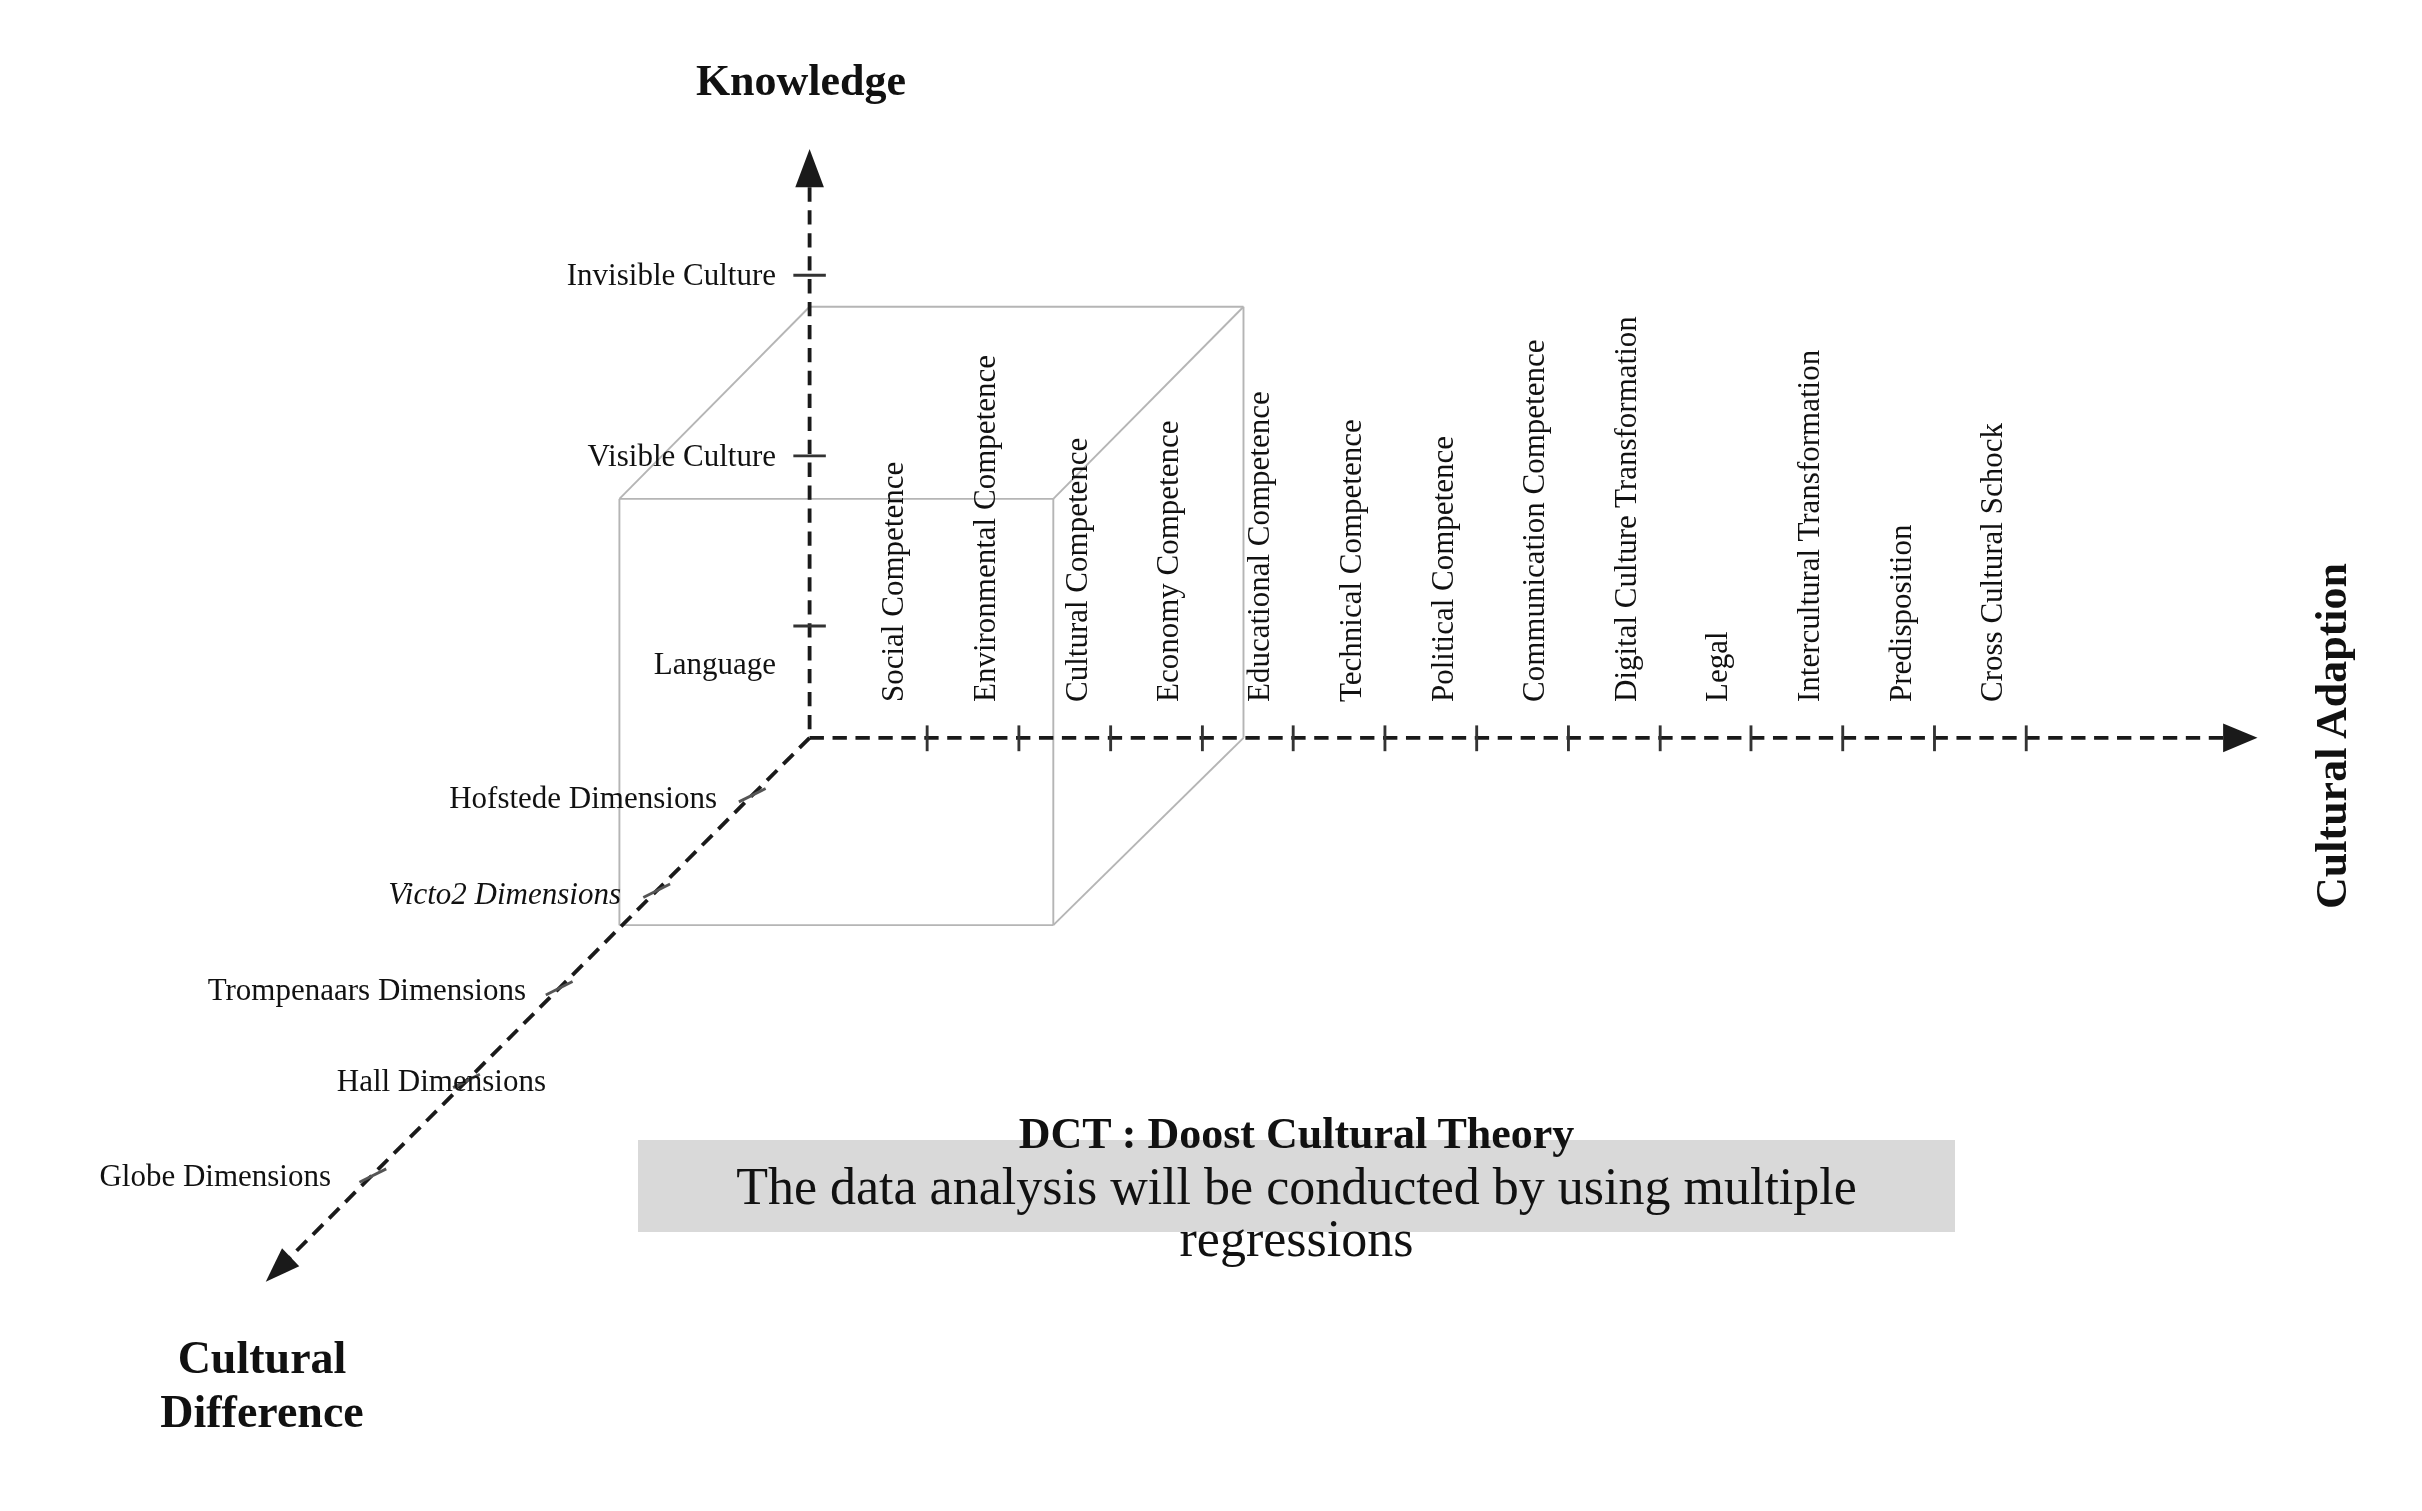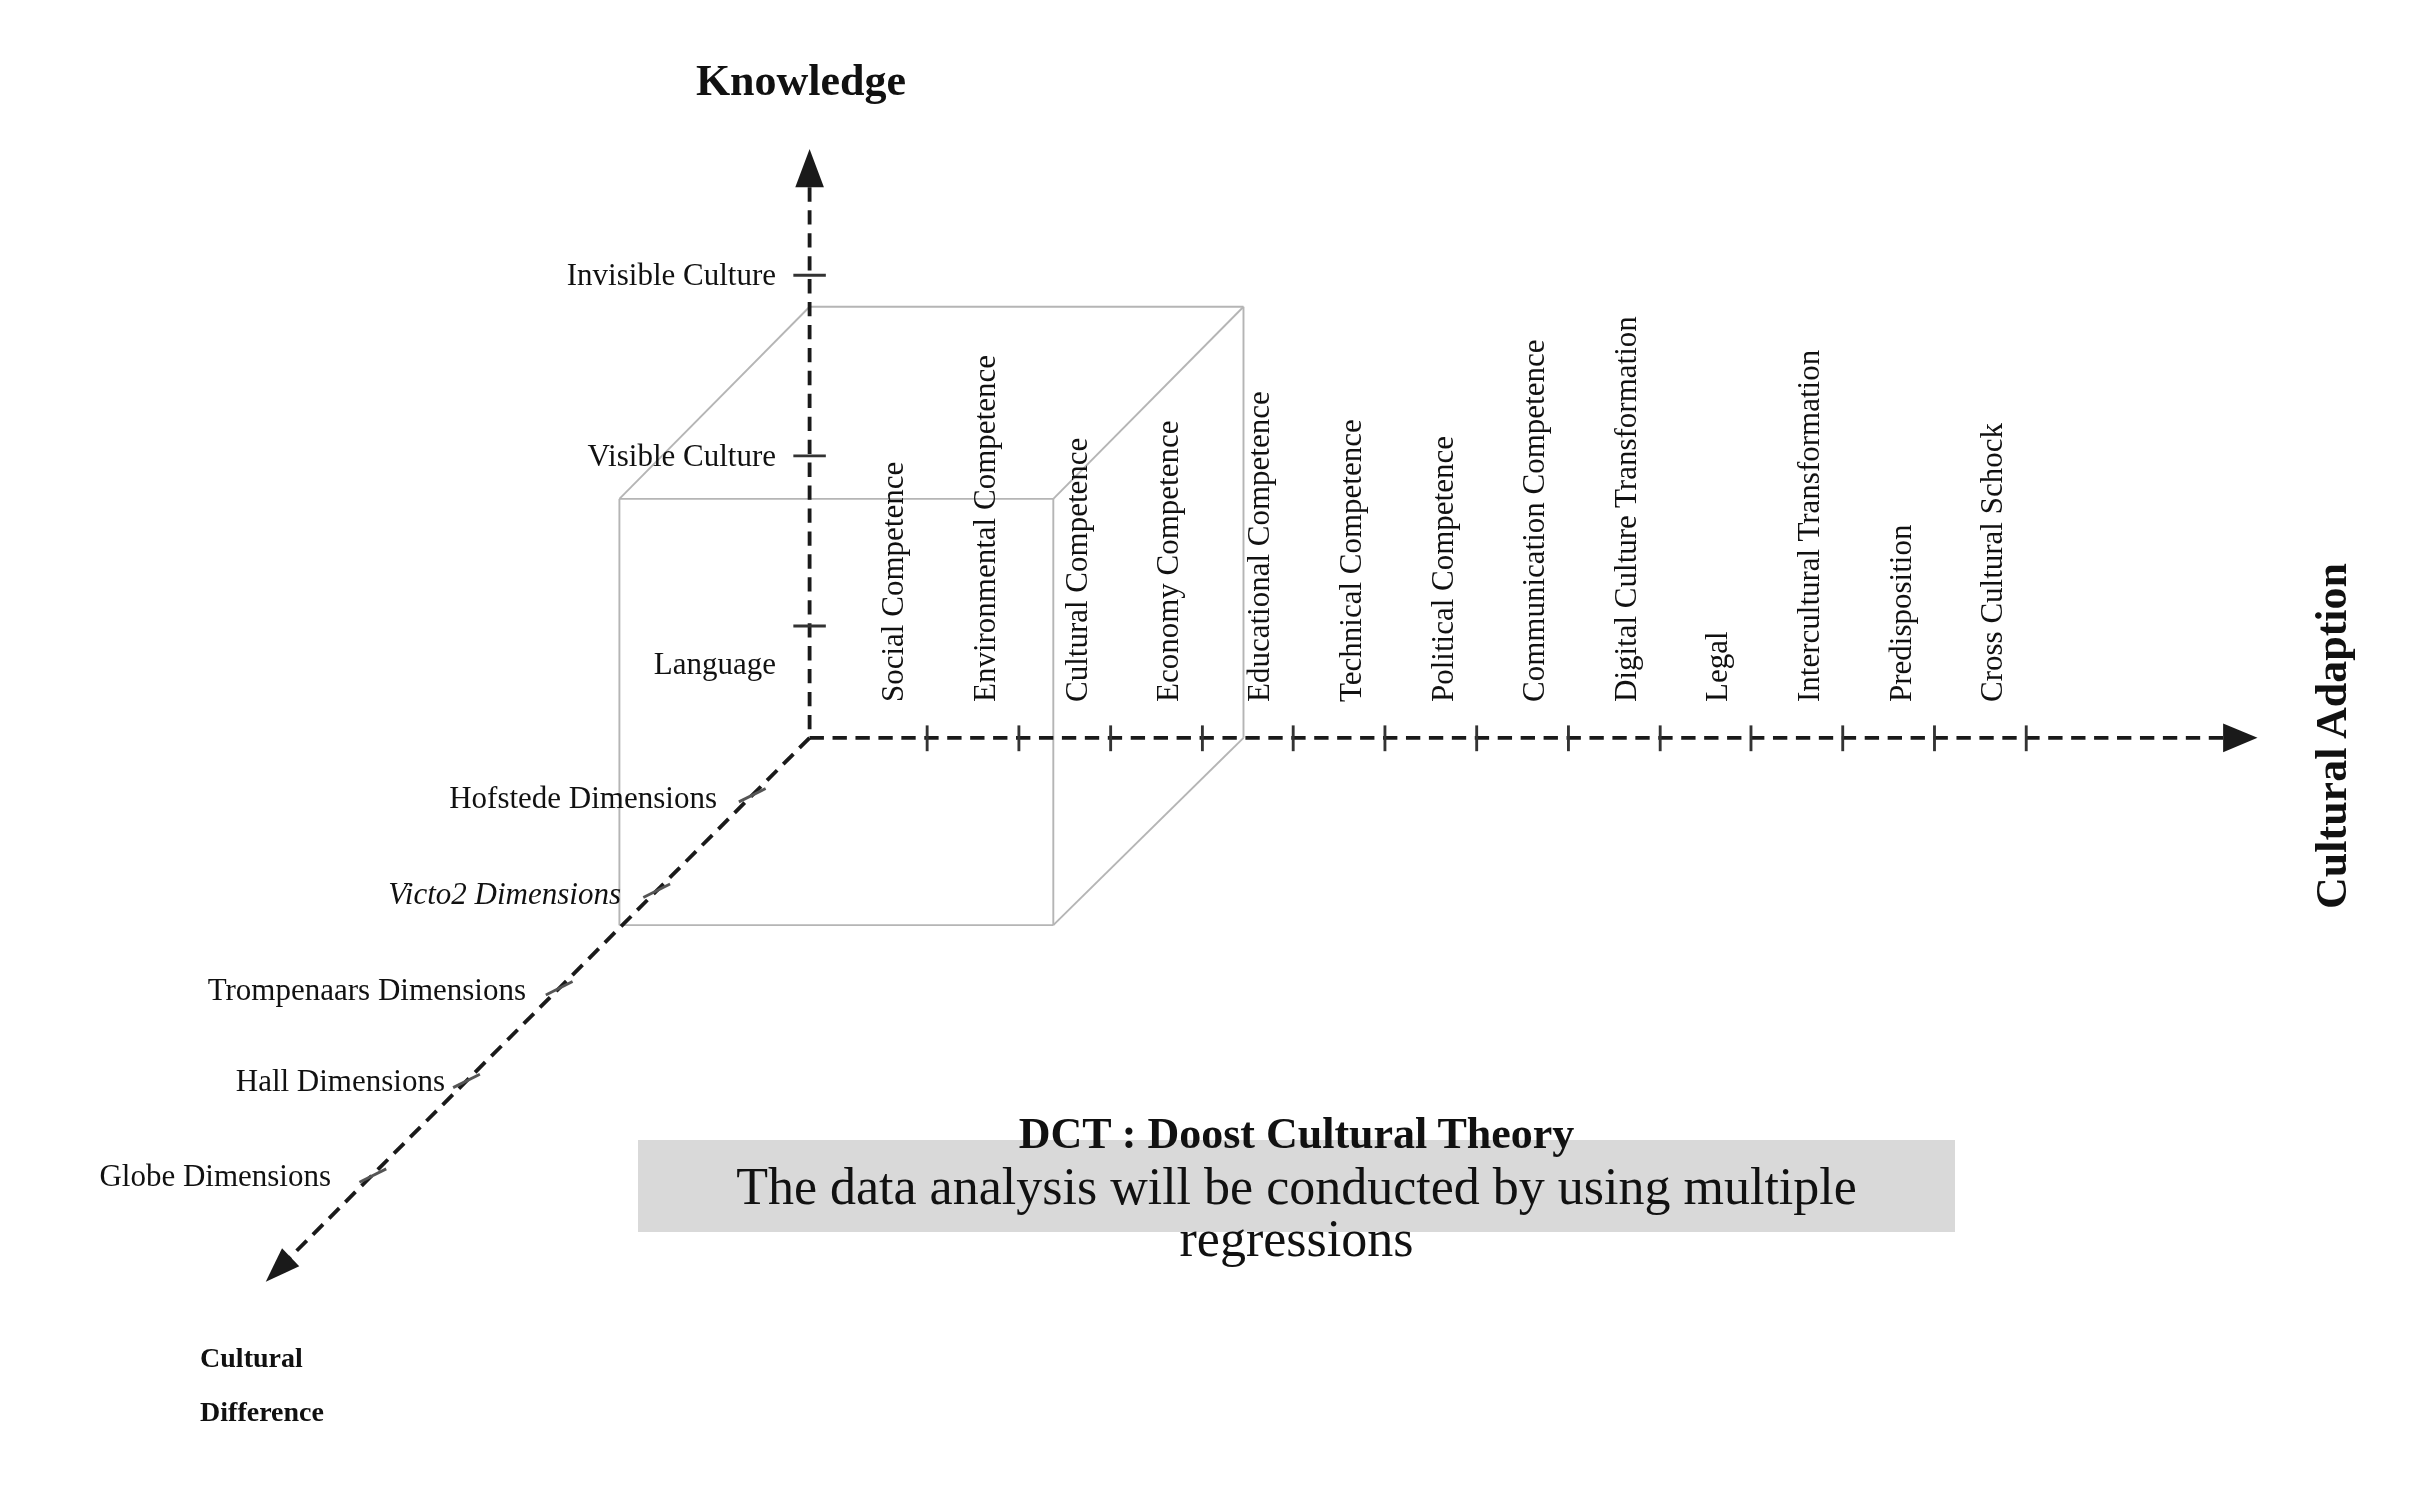--- a/index.html
+++ b/index.html
@@ -13,21 +13,21 @@
   }
   .layer{position:absolute;left:0;top:0;width:2422px;height:1511px;}
   .lbl{position:absolute;white-space:nowrap;line-height:34px;font-size:31px;color:#111;}
   .axis-title{font-weight:bold;font-size:44px;line-height:48px;}
   .v-tick-lbl{right:1646px;text-align:center;}
   .d-tick-lbl{text-align:center;}
   .rot{transform-origin:left bottom;transform:rotate(-90deg);}
   .rot-mid{transform-origin:left bottom;transform:rotate(-90deg) translateX(-50%);}
   .knowledge-title{left:801px;top:57px;transform:translateX(-50%);}
   .cultural-difference{left:262px;top:1331px;transform:translateX(-50%);
-    text-align:left;font-weight:bold;font-size:28px;line-height:54px;}
+    text-align:center;font-weight:bold;font-size:46px;line-height:54px;}
   .note-box{
     position:absolute;left:638px;top:1140px;width:1317px;height:92px;
     display:flex;flex-direction:column;align-items:center;justify-content:center;
     text-align:center;
   }
   .note-line1{font-weight:bold;font-size:44px;line-height:54px;}
   .note-line2{font-size:52px;line-height:52px;}
 </style>
 </head>
 <body>
@@ -109,21 +109,21 @@
   <div class="lbl rot" style="left:1734px;top:668px;">Legal</div>
   <div class="lbl rot" style="left:1826px;top:668px;">Intercultural Transformation</div>
   <div class="lbl rot" style="left:1918px;top:668px;">Predisposition</div>
   <div class="lbl rot" style="left:2009px;top:668px;">Cross Cultural Schock</div>
 
   <div class="lbl axis-title rot-mid" style="left:2356px;top:688px;">Cultural Adaption</div>
 
   <div class="lbl d-tick-lbl" style="right:1705px;top:781px;">Hofstede Dimensions</div>
   <div class="lbl d-tick-lbl" style="right:1801px;top:877px;font-style:italic;">Victo2 Dimensions</div>
   <div class="lbl d-tick-lbl" style="right:1896px;top:973px;">Trompenaars Dimensions</div>
-  <div class="lbl d-tick-lbl" style="right:1977px;top:1064px;margin-left:28px;">Hall Dimensions</div>
+  <div class="lbl d-tick-lbl" style="right:1876px;top:1064px;margin-left:28px;">Hall Dimensions</div>
   <div class="lbl d-tick-lbl" style="right:2091px;top:1159px;">Globe Dimensions</div>
 
   <div class="lbl cultural-difference">
     <div>Cultural</div>
     <div>Difference</div>
   </div>
 
   <div class="note-box" style="background-color: rgb(217, 217, 217);">
     <div class="note-line1">DCT : Doost Cultural Theory</div>
     <div class="note-line2">The data analysis will be conducted by using multiple regressions</div>

